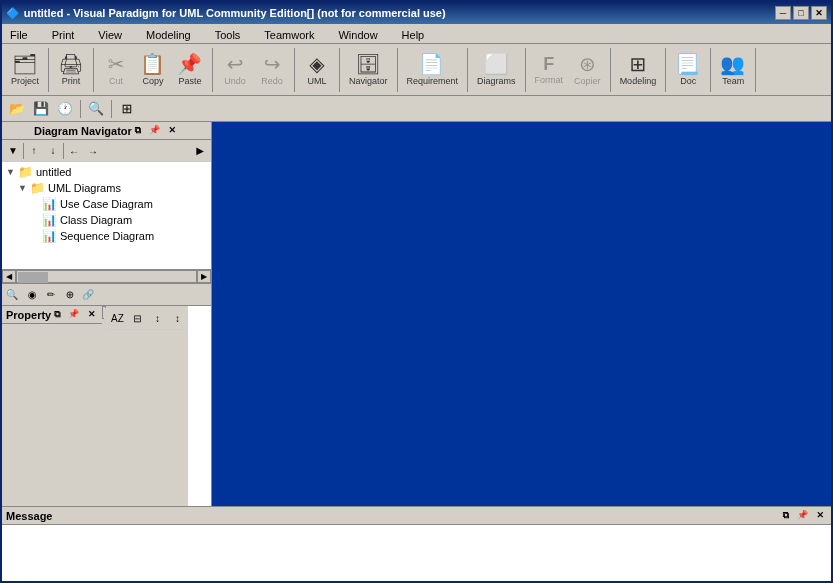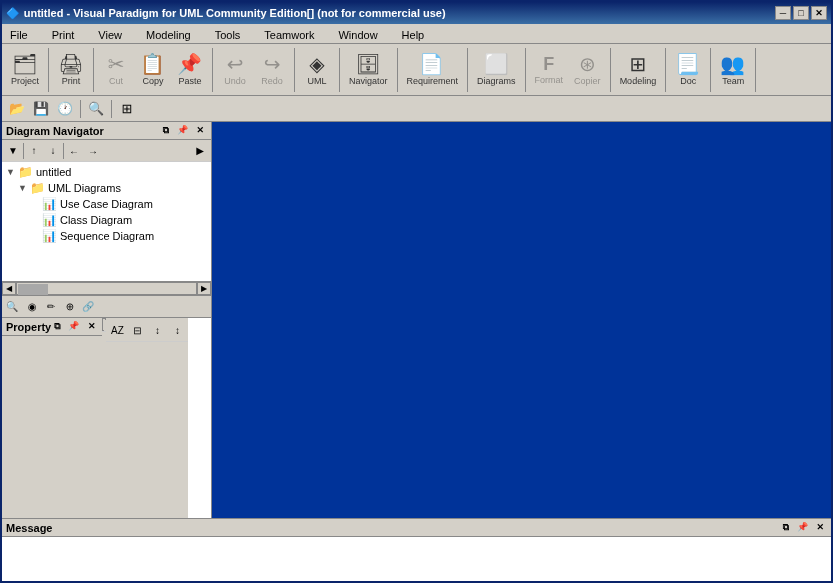--- a/index.html
+++ b/index.html
@@ -120,21 +120,21 @@
       flex-direction: column;
       border-bottom: 1px solid #888;
       min-height: 0;
     }
     .panel-header {
       background: #d4d0c8;
       border-bottom: 1px solid #888;
       height: 18px;
       display: flex;
       align-items: center;
-      justify-content: space-between;
+      justify-content: center;
       padding: 0 4px;
       font-size: 11px;
       font-weight: bold;
     }
     .panel-header-controls { display: flex; gap: 2px; }
     .panel-ctrl-btn {
       font-size: 9px;
       cursor: pointer;
       padding: 1px 2px;
       border: 1px solid transparent;
@@ -505,21 +505,21 @@
             <div class="nav-tb-btn">↕</div>
           </div>
 
           <div id="property-content" style="flex:1;background:white;overflow:auto;"></div>
         </div>
       </div>
 
       <div id="canvas-area" style="flex:1;background:#003399;"></div>
     </div>
 
-    <div id="bottom-panel" style="height:63px;background:#d4d0c8;border-top:1px solid #888;display:flex;flex-direction:column;">
+    <div id="bottom-panel" style="height:75px;background:#d4d0c8;border-top:1px solid #888;display:flex;flex-direction:column;">
       <div id="message-header" style="height:18px;background:#d4d0c8;border-bottom:1px solid #888;display:flex;align-items:center;justify-content:space-between;padding:0 4px;font-size:11px;font-weight:bold;">
         <span>Message</span>
         <div class="panel-header-controls">
           <span class="panel-ctrl-btn">⧉</span>
           <span class="panel-ctrl-btn">📌</span>
           <span class="panel-ctrl-btn">✕</span>
         </div>
       </div>
       <div id="message-content" style="flex:1;background:white;padding:2px;overflow:auto;"></div>
     </div>

